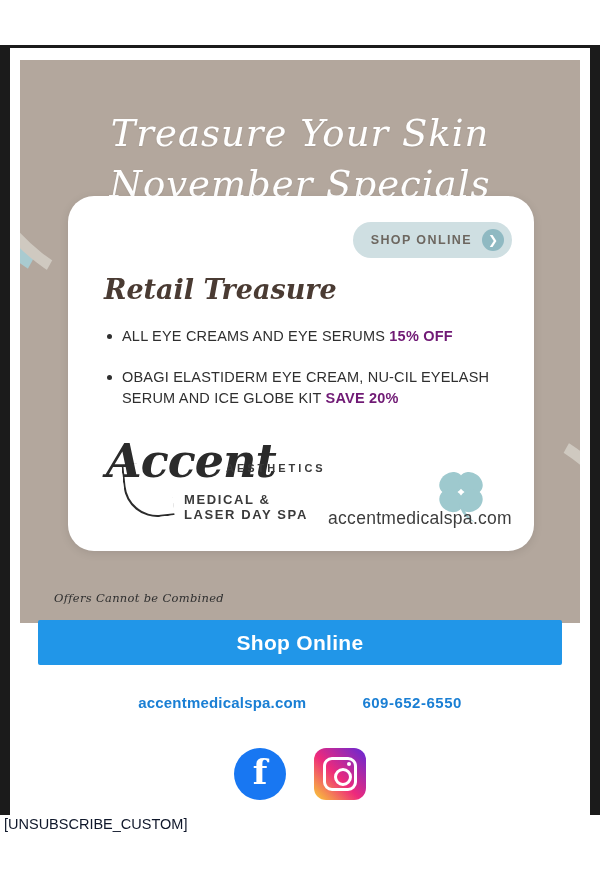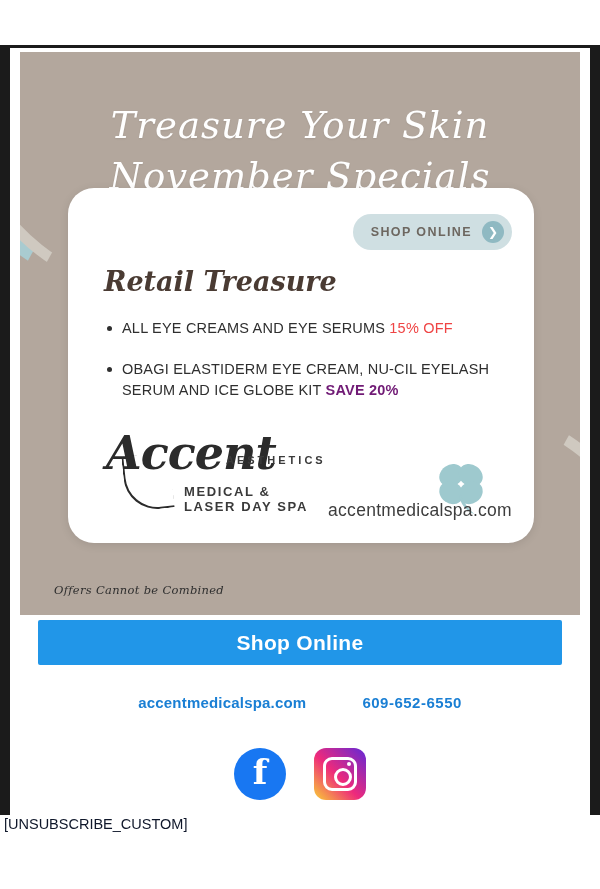--- a/index.html
+++ b/index.html
@@ -48,21 +48,21 @@
     width: 580px;
     height: 767px;
     background: #ffffff;
   }
 
   
   .hero {
     position: relative;
     width: 560px;
     height: 563px;
-    margin: 4px auto;
+    margin: 12px auto;
     background: #b5aaa0;
     overflow: hidden;
   }
   .hero-inner {
     position: absolute;
     inset: 0;
     background: #b3a79d;
   }
   
   .swoosh {
@@ -204,21 +204,21 @@
   }
   .bullets li::before {
     content: "";
     position: absolute;
     left: -15px;
     top: 8px;
     width: 5px; height: 5px;
     border-radius: 50%;
     background: #2f2f2f;
   }
-  .hl-orange { color: #ef4444; font-weight: normal; }
+  .hl-orange { color: #701a75; font-weight: bold; }
   .hl-teal { color: #701a75; font-weight: bold; }
 
   
   .logo-block {
     position: absolute;
     left: 38px;
     top: 238px;
     width: 220px;
     height: 90px;
     font-weight: bold;

